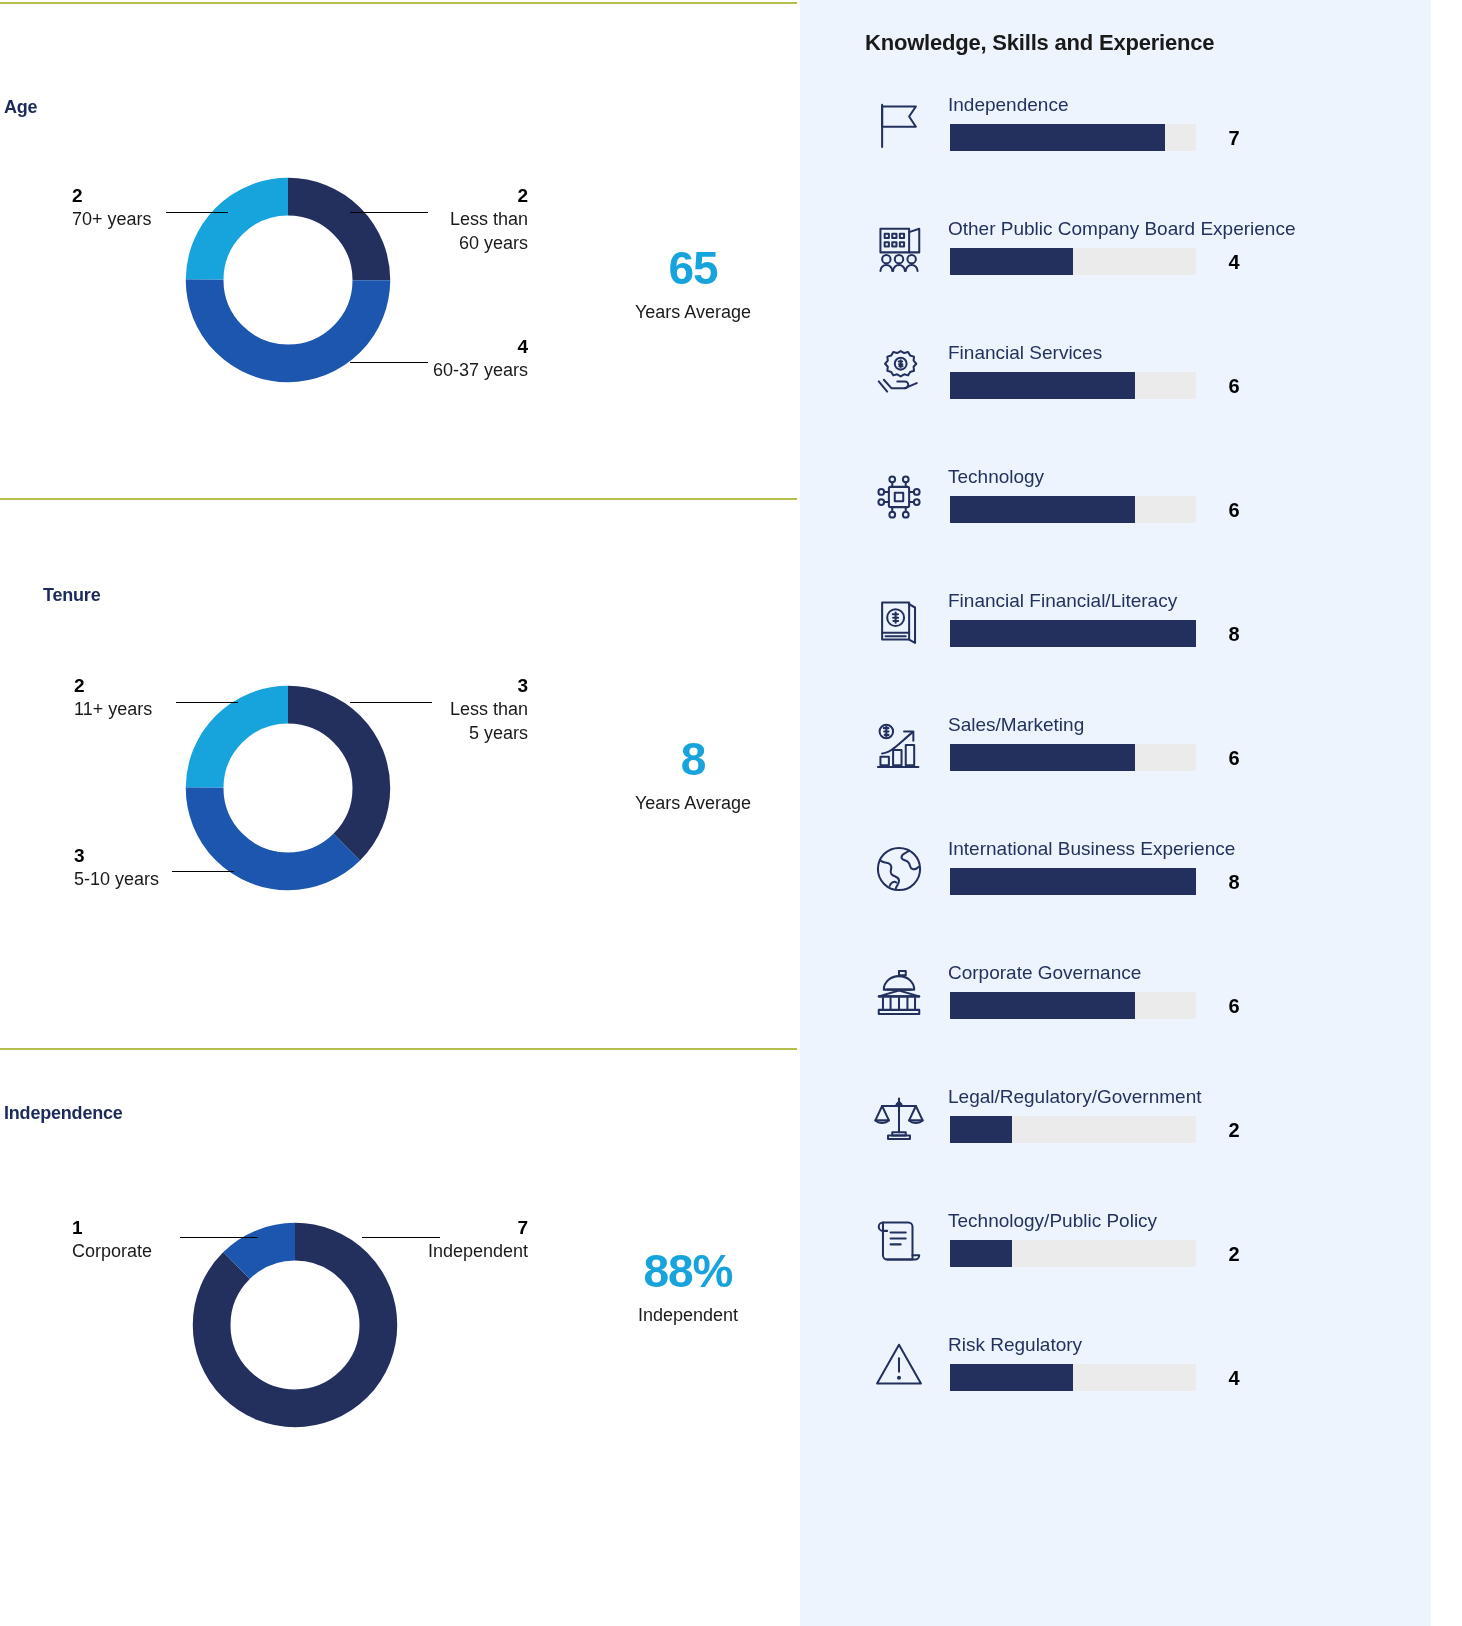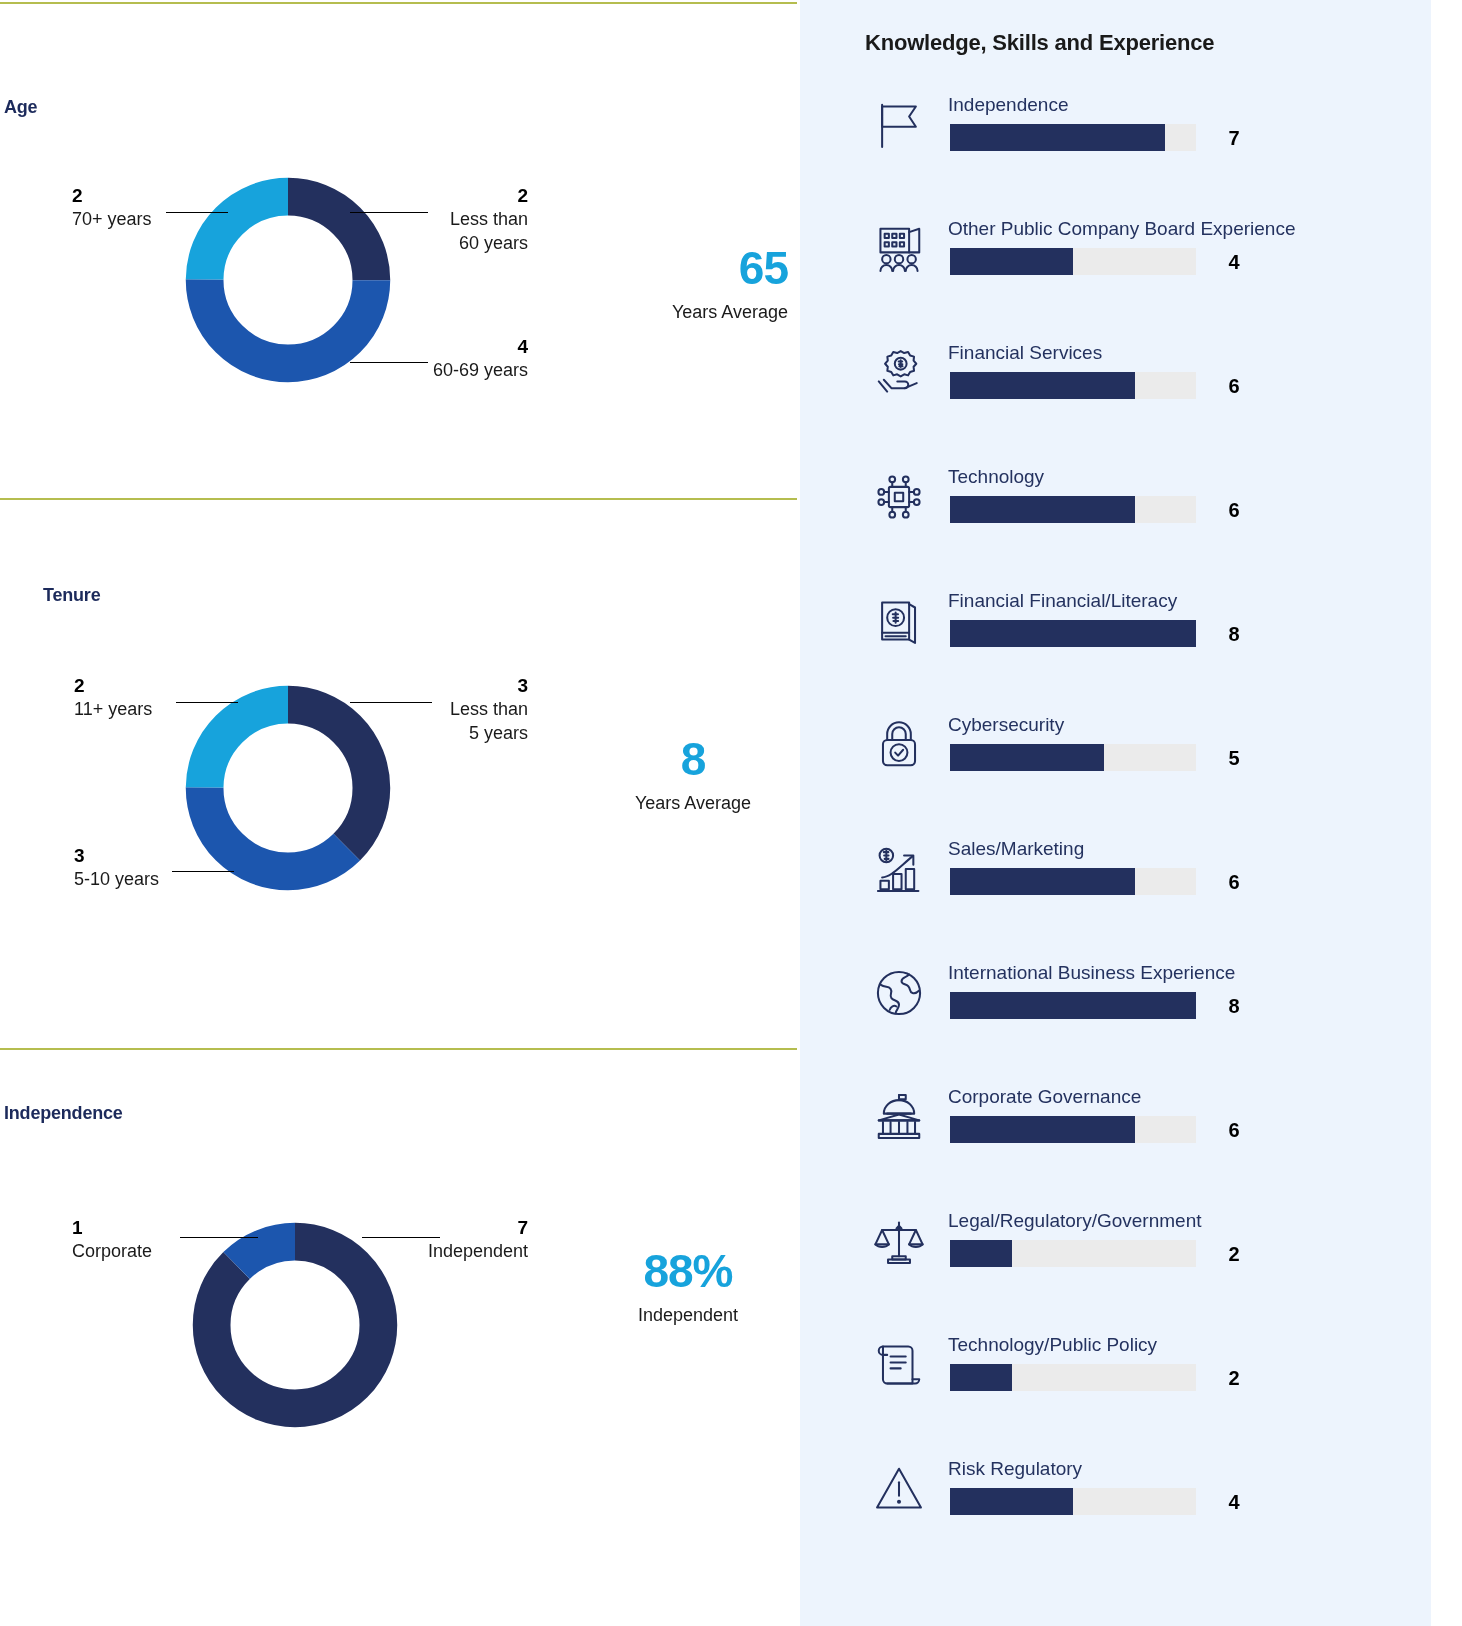--- a/index.html
+++ b/index.html
@@ -135,24 +135,24 @@
       </div>
 
       <div class="cal right" style="left:350px; top:186px; width:178px;">
         <span class="cal-num">2</span>
         <span class="cal-lbl">Less than
 60 years</span>
       </div>
 
       <div class="cal right" style="left:350px; top:337px; width:178px;">
         <span class="cal-num">4</span>
-        <span class="cal-lbl">60-69 years</span>
-      </div>
-
-      <div class="stat" style="left:598px; top:245px; width:190px; text-align:right;">
+        <span class="cal-lbl">60-37 years</span>
+      </div>
+
+      <div class="stat" style="left:598px; top:245px; width:190px; text-align:center;">
         <span class="stat-big">65</span>
         <span class="stat-sub">Years Average</span>
       </div>
     </div>
 
     <div class="panel" style="top:498px;height:550px;">
       <div class="panel-title" style="top:87px;margin-left:39px;">Tenure</div>
 
       <div class="donut-wrap" style="left:178px; top:180px;">
         <svg class="donut" viewBox="0 0 42 42">
@@ -319,36 +319,20 @@
           </div>
           <div class="kse-label">Financial Financial/Literacy</div>
           <div class="kse-track">
             <div class="kse-fill" style="width: 100%;"></div>
           </div>
           <div class="kse-value">8</div>
         </div>
         <div class="kse-row">
           <div class="kse-icon">
             <svg width="54" height="54" viewBox="0 0 64 64" fill="none" stroke="#23305e" stroke-width="2.4" stroke-linecap="round" stroke-linejoin="round">
-              <path d="M18 26 V19 a14 14 0 0 1 28 0 v7"></path>
-              <path d="M24 26 V19 a8 8 0 0 1 16 0 v7"></path>
-              <rect x="13" y="26" width="38" height="30" rx="5"></rect>
-              <circle cx="32" cy="41" r="10"></circle>
-              <path d="M27.5 41 l3.4 3.6 6-7"></path>
-            </svg>
-          </div>
-          <div class="kse-label">Cybersecurity</div>
-          <div class="kse-track">
-            <div class="kse-fill" style="width: 62.5%;"></div>
-          </div>
-          <div class="kse-value">5</div>
-        </div>
-        <div class="kse-row">
-          <div class="kse-icon">
-            <svg width="54" height="54" viewBox="0 0 64 64" fill="none" stroke="#23305e" stroke-width="2.4" stroke-linecap="round" stroke-linejoin="round">
               <circle cx="17" cy="16" r="8"></circle>
               <path d="M17 10 v12 M14 12 h5.4 M14.4 16 h5.2 M15 20 h4.6"></path>
               <path d="M12 42 C22 42 32 30 48 17"></path>
               <path d="M38 16 h11 v11"></path>
               <rect x="10" y="46" width="10" height="10"></rect>
               <rect x="25" y="38" width="10" height="18"></rect>
               <rect x="40" y="32" width="10" height="24"></rect>
               <path d="M7 58 h48"></path>
             </svg>
           </div>

